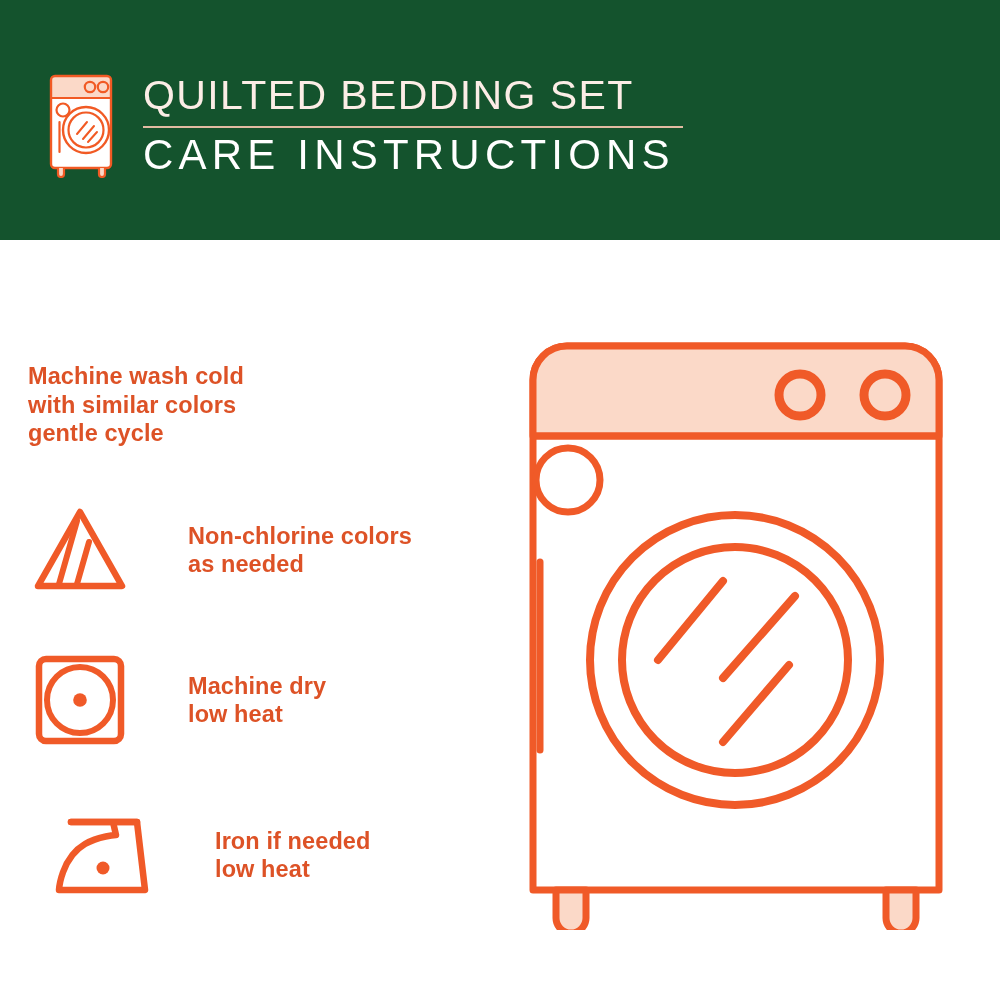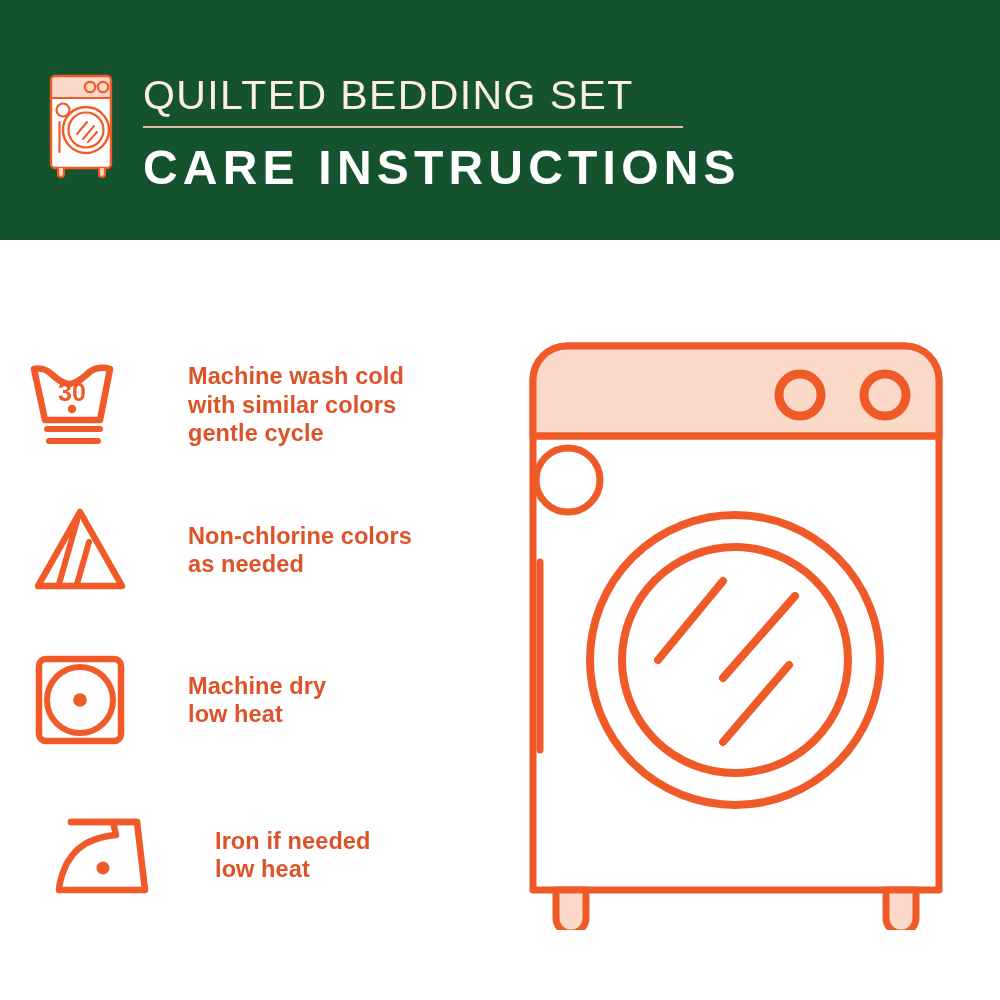--- a/index.html
+++ b/index.html
@@ -45,25 +45,25 @@
     font-family: "Liberation Sans", sans-serif;
   }
   #title-divider {
     margin-top: 6px;
     width: 540px;
     height: 2px;
     background: #F8C7AF;
     opacity: .9;
   }
   #title-sub {
-    margin-top: 16px;
+    margin-top: 3px;
     color: #FFFFFF;
-    font-size: 48px;
+    font-size: 42px;
     line-height: 48px;
-    font-weight: 700;
+    font-weight: 400;
     letter-spacing: 5.2px;
     white-space: nowrap;
     font-family: "Liberation Sans", sans-serif;
   }
 
   
   #care-list {
     position: absolute;
     left: 0; top: 240px;
     width: 500px;
@@ -145,29 +145,20 @@
     <div id="header-text-block">
       <div id="title-main">QUILTED BEDDING SET</div>
       <div id="title-divider"></div>
       <div id="title-sub">CARE INSTRUCTIONS</div>
     </div>
   </div>
 
   <div id="care-list">
 
     <div class="care-row care-row-1">
-      <div class="care-symbol">
-        <svg width="104" height="98" viewBox="0 0 104 98" fill="none">
-          <path d="M6 13 C6 13 15 11 21 16 C28 22 34 28 41 28 C50 28 56 20 63 15 C71 9 82 13 82 13 L72 64 H17 L6 13 Z" fill="none" stroke="#F05A28" stroke-width="6.5" stroke-linejoin="round" stroke-linecap="round"></path>
-          <text x="44" y="45" font-family="'Liberation Sans', sans-serif" font-size="25" font-weight="700" fill="#F05A28" text-anchor="middle">30</text>
-          <circle cx="44" cy="53" r="4.2" fill="#F05A28"></circle>
-          <line x1="19" y1="73" x2="72" y2="73" stroke="#F05A28" stroke-width="6" stroke-linecap="round"></line>
-          <line x1="21" y1="85" x2="70" y2="85" stroke="#F05A28" stroke-width="6" stroke-linecap="round"></line>
-        </svg>
-      </div>
       <div class="care-label">Machine wash cold
 with similar colors
 gentle cycle</div>
     </div>
 
     <div class="care-row care-row-2">
       <div class="care-symbol">
         <svg width="104" height="92" viewBox="0 0 104 92" fill="none">
           <path d="M52 8 L94 82 H10 L52 8 Z" fill="none" stroke="#F05A28" stroke-width="6.5" stroke-linejoin="round"></path>
           <line x1="49" y1="17" x2="31" y2="80" stroke="#F05A28" stroke-width="6" stroke-linecap="round"></line>

